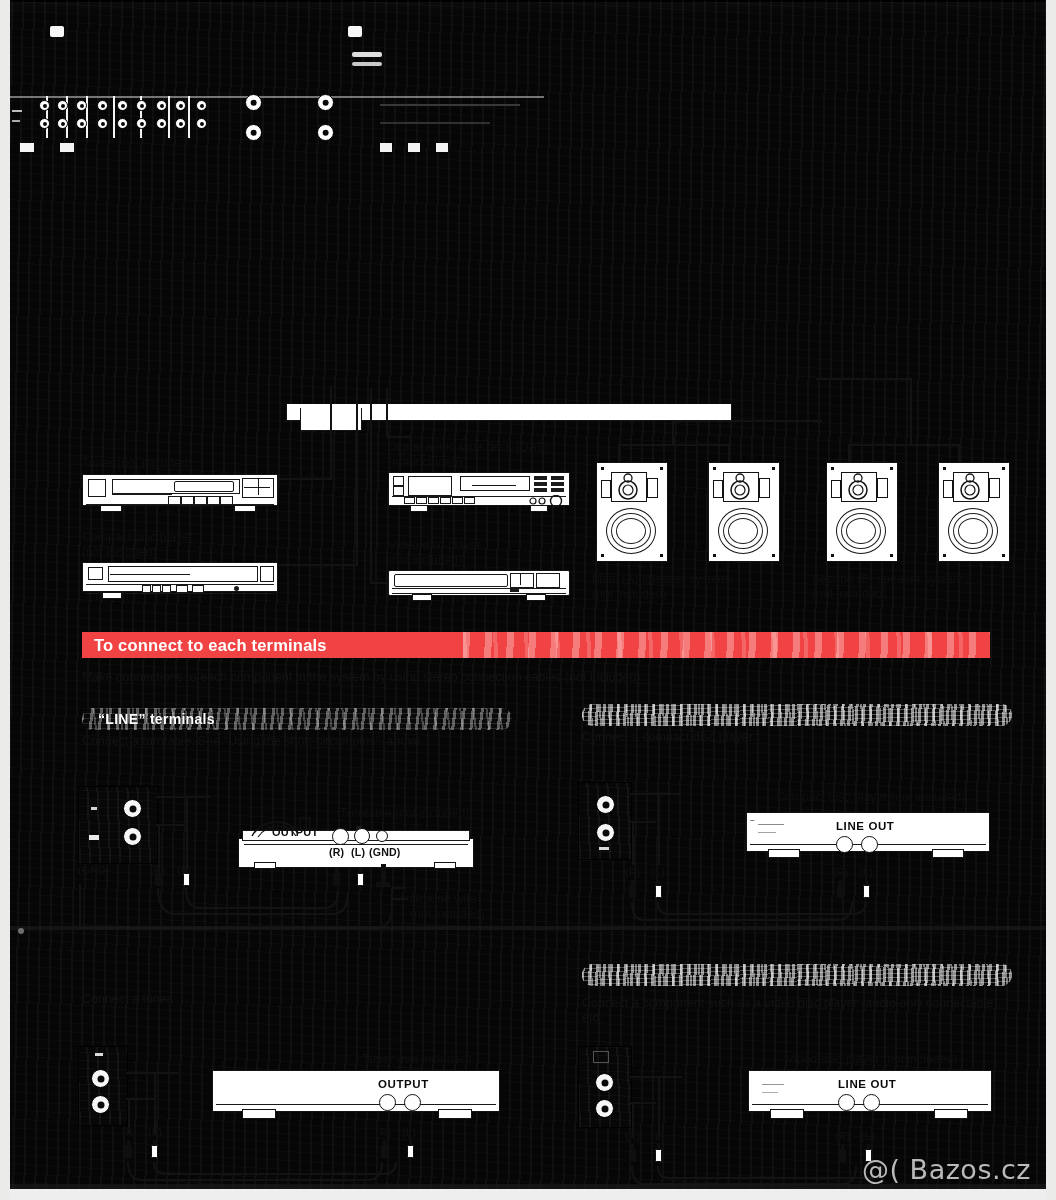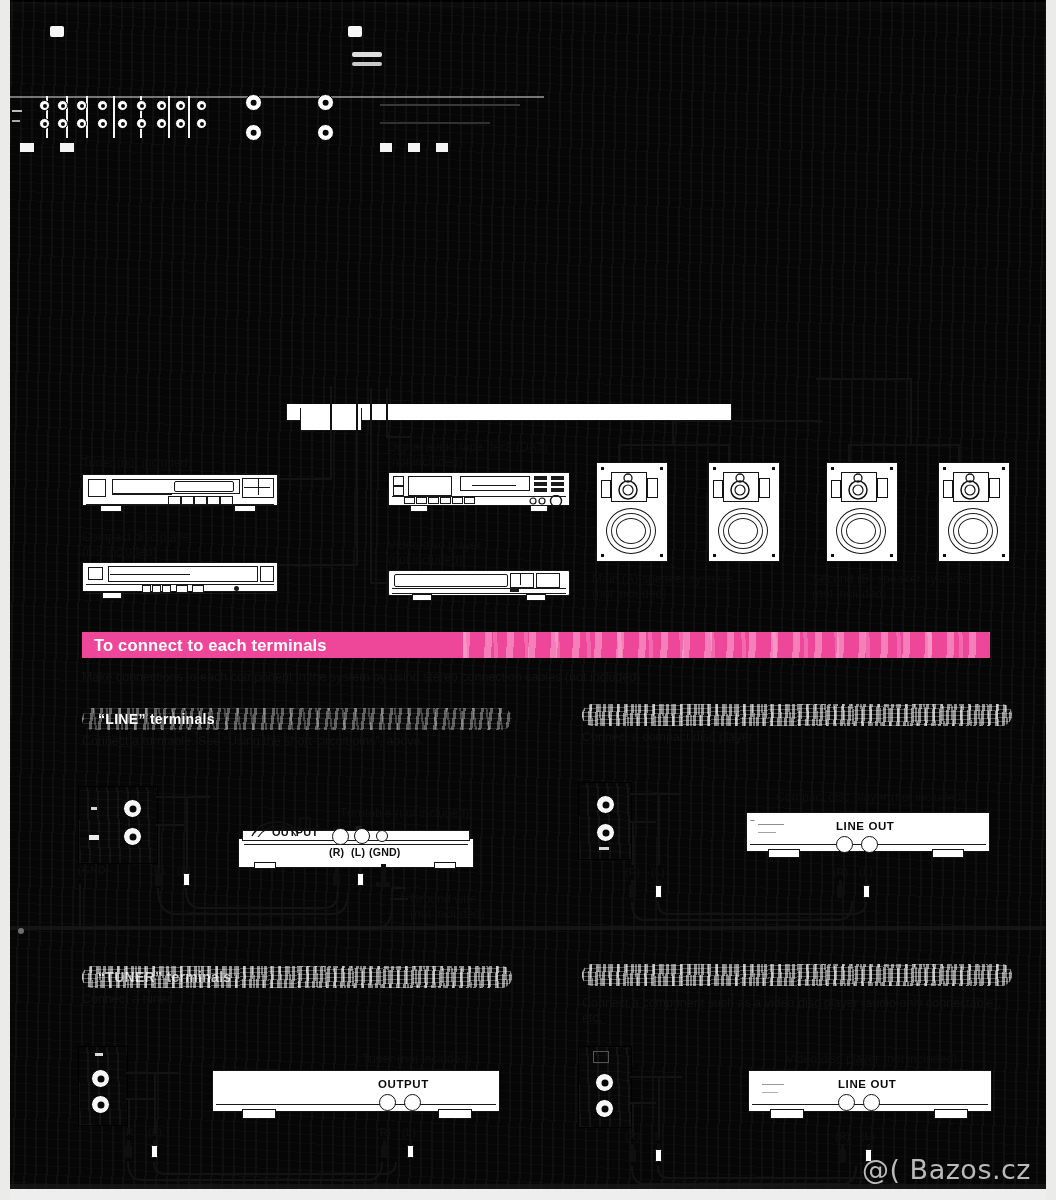--- a/index.html
+++ b/index.html
@@ -31,21 +31,21 @@
     font-size:11.5px;font-weight:bold;color:#0b0b0b;letter-spacing:.1px;
   }
   #note-body{
     position:absolute;left:9px;top:12px;width:470px;
     font-size:11.4px;line-height:13.4px;color:#141414;letter-spacing:.05px;
   }
   #note-pin{position:absolute;right:8px;top:24px;width:62px;height:34px;}
 
   
   .sect-bar{
-    height:26px;background:#ec4899;color:#fff;
+    height:26px;background:#ef4444;color:#fff;
     display:flex;align-items:center;
     font-size:16.5px;font-weight:bold;letter-spacing:.2px;
     padding-left:12px;box-sizing:border-box;
     box-shadow:inset 0 0 0 0 #000;
   }
   .sect-bar .smudge{
     position:absolute;right:0;top:0;height:100%;width:58%;
     background:
       repeating-linear-gradient(92deg,rgba(255,255,255,.30) 0 7px,rgba(255,255,255,0) 7px 22px),
       repeating-linear-gradient(88deg,rgba(255,255,255,.18) 0 4px,rgba(255,255,255,0) 4px 31px);
@@ -694,24 +694,20 @@
     </div>
   <div class="plug white" style="left:862px;top:880px;">
       <i class="tip"></i>
       <i class="barrel"></i>
     </div>
   <svg class="abs" style="left:576px;top:898px;width:440px;height:46px;">
     <path d="M56 4 Q56 22 68 22 L262 22 Q276 22 276 4" stroke="#151515" stroke-width="2.2" fill="none"></path>
     <path d="M82 4 Q82 16 92 16 L276 16 Q290 16 290 4" stroke="#151515" stroke-width="2.2" fill="none"></path>
   </svg>
 
-  <div class="pill heavy" style="left:82px;top:966px;width:430px;">
-    <span class="pill-label">“TUNER” terminals</span>
-    <span class="noise"></span>
-  </div>
   <div class="abs btxt" style="left:82px;top:992px;">Connect a tuner.</div>
 
   <div class="tpanel" style="left:78px;top:1046px;width:48px;height:78px;">
     <div class="gr"></div>
     <div class="tjack" style="left:12px;top:22px;"></div>
     <div class="tjack" style="left:12px;top:48px;"></div>
     <div class="abs" style="left:16px;top:6px;width:8px;height:3px;background:#d8d8d8;"></div>
   </div>
   <div class="cable h" style="left:126px;top:1072px;width:52px;"></div>
   <div class="cable v" style="left:154px;top:1072px;height:62px;"></div>

